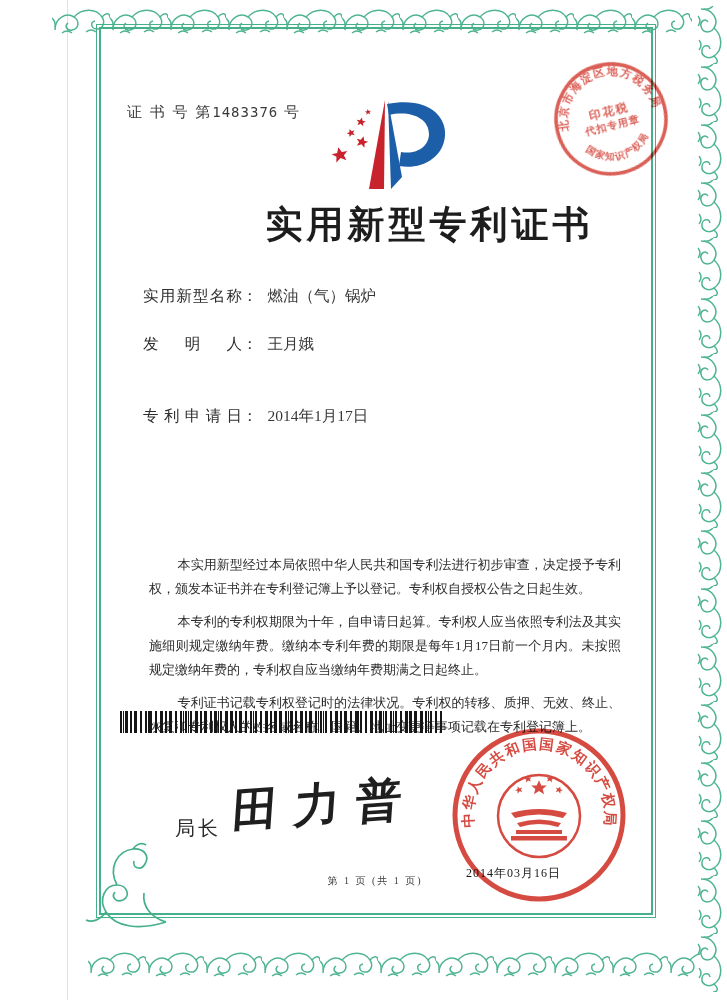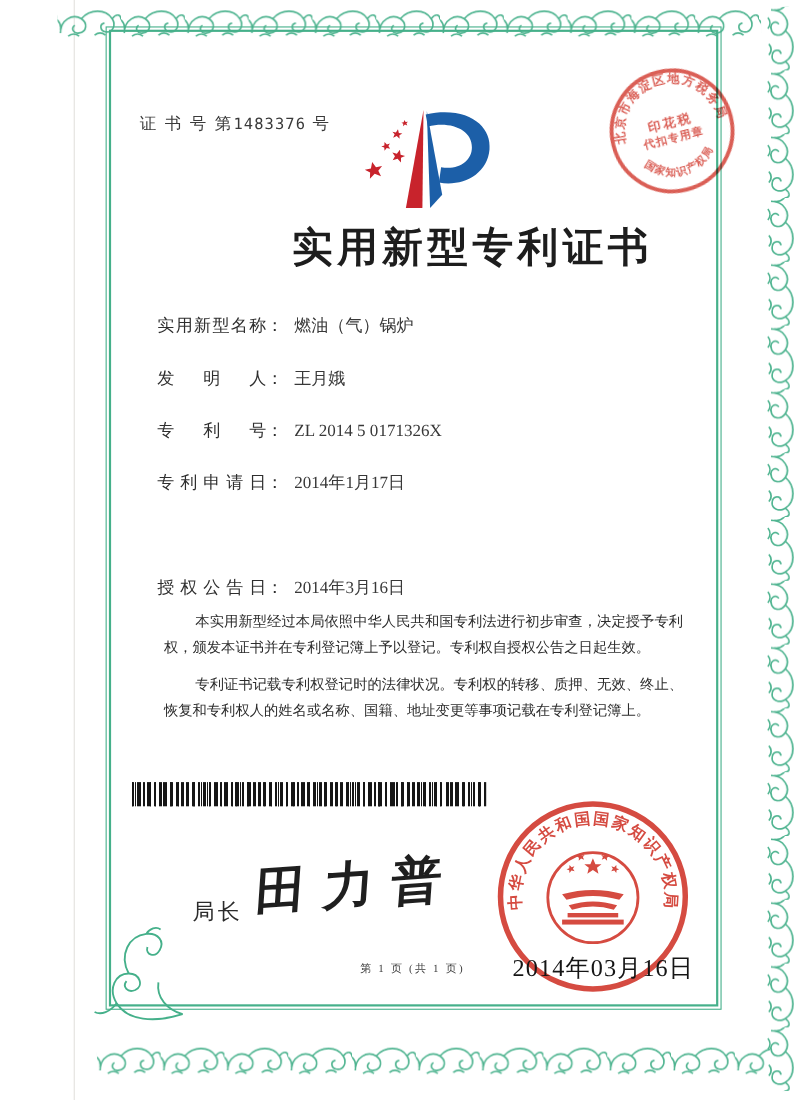--- a/index.html
+++ b/index.html
@@ -68,21 +68,21 @@
     position:absolute;left:232px;top:774px;font-size:46px;letter-spacing:16px;color:#1f1f1f;
     transform:rotate(-4deg) skewX(-8deg);font-weight:600;
   }
 
   .seal{position:absolute;mix-blend-mode:multiply;}
   .seal-tax{left:550px;top:58px;width:122px;height:122px;z-index:3;
     transform:rotate(-14deg);opacity:.82;filter:blur(.35px);}
   .seal-cnipa{left:450px;top:726px;width:178px;height:178px;z-index:3;opacity:.92;filter:blur(.25px);}
 
   .issue-date{
-    position:absolute;left:466px;top:865px;z-index:4;font-size:22px;letter-spacing:1px;color:#151515;
+    position:absolute;left:466px;top:865px;z-index:4;font-size:12px;letter-spacing:1px;color:#151515;
   }
 
   .page-footer{
     position:absolute;left:96px;top:874px;width:558px;text-align:center;
     font-size:10px;letter-spacing:2px;color:#3d3d3d;
   }
 </style>
 </head>
 <body>
 
@@ -156,32 +156,27 @@
     </svg>
 
     <div class="title">实用新型专利证书</div>
 
     <div class="field-row" style="top:334px">
       <span class="field-label">发明人</span><span class="field-colon">：</span><span class="field-value">王月娥</span>
     </div>
     <div class="field-row" style="top:286px">
       <span class="field-label">实用新型名称</span><span class="field-colon">：</span><span class="field-value">燃油（气）锅炉</span>
     </div>
-    <div class="field-row" style="top:381px">
-      <span class="field-label">专利号</span><span class="field-colon">：</span><span class="field-value">ZL 2014 5 0171326X</span>
-    </div>
-    <div class="field-row" style="top:429px">
+    <div class="field-row" style="top:406px">
       <span class="field-label">专利申请日</span><span class="field-colon">：</span><span class="field-value">2014年1月17日</span>
-    </div>
-    <div class="field-row" style="top:524px">
-      <span class="field-label">授权公告日</span><span class="field-colon">：</span><span class="field-value">2014年3月16日</span>
     </div>
 
     <div class="paras">
       <p>本实用新型经过本局依照中华人民共和国专利法进行初步审查，决定授予专利权，颁发本证书并在专利登记簿上予以登记。专利权自授权公告之日起生效。</p>
+      <p>本专利的专利权期限为十年，自申请日起算。专利权人应当依照专利法及其实施细则规定缴纳年费。缴纳本专利年费的期限是每年1月17日前一个月内。未按照规定缴纳年费的，专利权自应当缴纳年费期满之日起终止。</p>
       <p>专利证书记载专利权登记时的法律状况。专利权的转移、质押、无效、终止、恢复和专利权人的姓名或名称、国籍、地址变更等事项记载在专利登记簿上。</p>
     </div>
 
     <div class="barcode"></div>
 
     <div class="director">局长</div>
     <div class="signature">田力普</div>
 
     <div class="page-footer">第 1 页 (共 1 页)</div>
 

